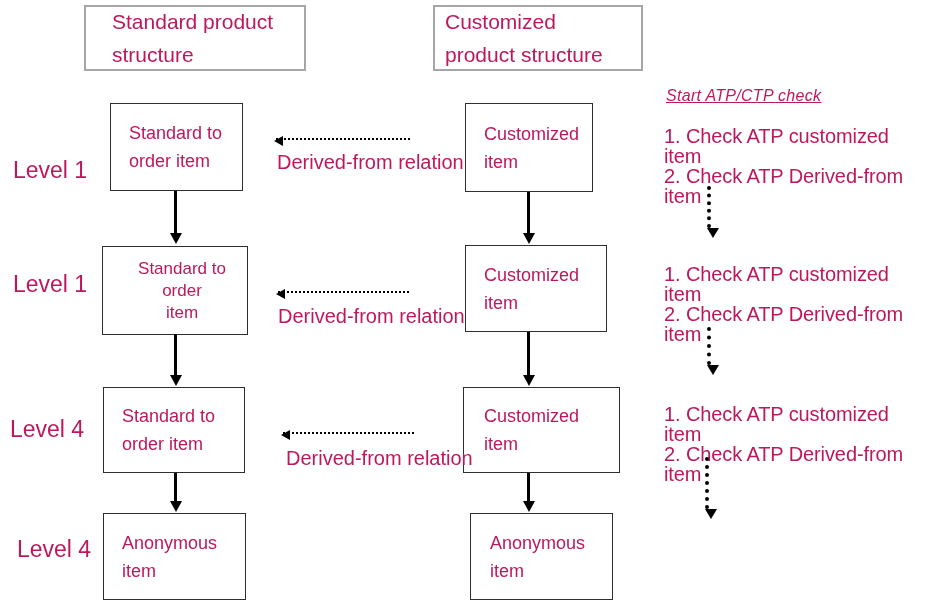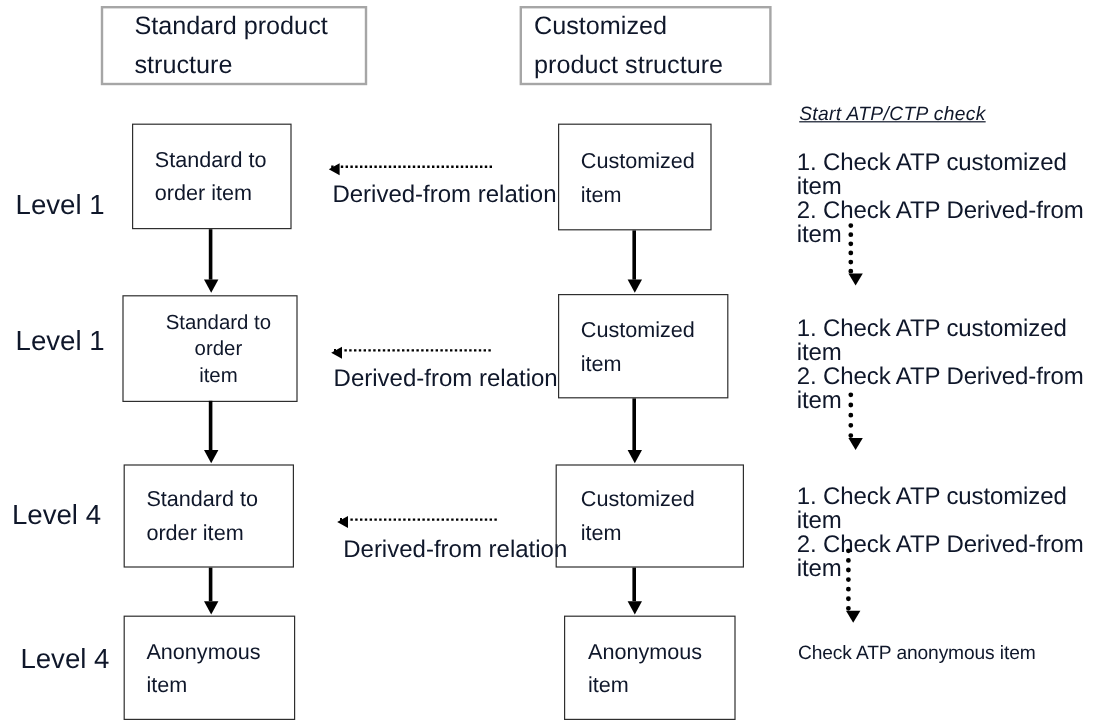--- a/index.html
+++ b/index.html
@@ -1,18 +1,18 @@
 <!DOCTYPE html>
 <html><head>
 <meta charset="utf-8">
 <style>
   html,body{margin:0;padding:0;background:#fff;}
   .canvas{
     position:relative;width:929px;height:604px;background:#ffffff;
-    font-family:"Liberation Sans","DejaVu Sans",sans-serif;color:#0f172a;overflow:hidden;
+    font-family:"Liberation Sans","DejaVu Sans",sans-serif;color:#be185d;overflow:hidden;
   }
   .pre{white-space:pre-line;}
   
   .hdr{
     position:absolute;box-sizing:border-box;border:2px solid #a6a6a6;
     font-size:21px;line-height:33px;display:flex;flex-direction:column;justify-content:center;
     background:#fff;
   }
   
   .node{
@@ -108,15 +108,14 @@
   <div class="dv-dotted" style="left:707px;top:186px;height:42px;"></div>
 
   <div class="atp-steps pre" style="left:664px;top:264px;">1. Check ATP customized item
 2. Check ATP Derived-from item</div>
   <div class="dv-dotted" style="left:707px;top:327px;height:38px;"></div>
 
   <div class="atp-steps pre" style="left:664px;top:404px;">1. Check ATP customized item
 2. Check ATP Derived-from item</div>
   <div class="dv-dotted" style="left:705px;top:457px;height:52px;"></div>
 
-  <div class="atp-final" style="left:665px;top:536px;">Check ATP anonymous item</div>
 
 </div>
 
 </body></html>

